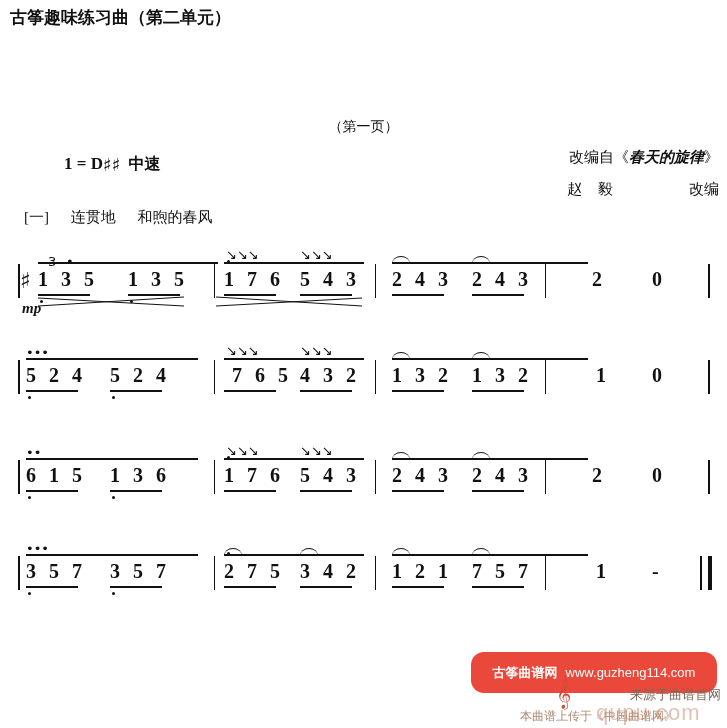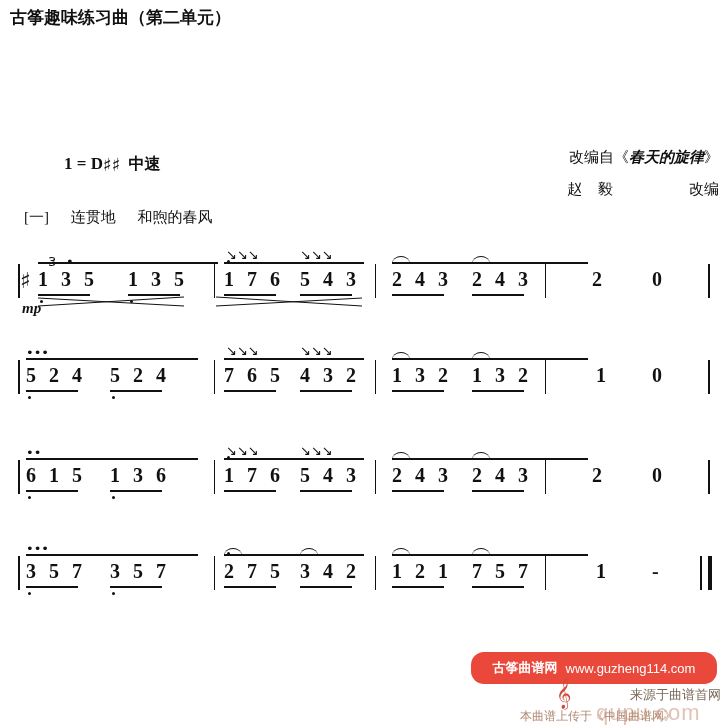--- a/index.html
+++ b/index.html
@@ -162,21 +162,21 @@
   .clef {
     position: absolute;
     font-family: "DejaVu Sans", sans-serif;
     font-size: 22px;
   }
 
   
   .footer-badge {
     position: absolute;
     left: 471px; top: 652px;
-    width: 246px; height: 32px;
+    width: 246px; height: 41px;
     background: #e9483a;
     border-radius: 13px;
     color: #fff;
     font-size: 13px;
     font-family: "Liberation Sans", sans-serif;
     display: flex;
     align-items: center;
     justify-content: center;
     white-space: nowrap;
   }
@@ -211,20 +211,21 @@
     letter-spacing: 1px;
     white-space: nowrap;
   }
 </style>
 </head>
 <body>
 
 <div class="page">
 
   <div class="series-title">古筝趣味练习曲（第二单元）</div>
+  <div class="page-sub">（第一页）</div>
 
   <div class="keysig">
     <span class="eq">1 = D</span><span class="acc">♯♯</span><span class="tempo">中速</span>
   </div>
 
   <div class="credit-1">
     <span>改编自《</span><span class="work">春天的旋律</span><span>》</span>
   </div>
   <div class="credit-2">
     <span class="name">赵  毅</span><span>改编</span>
@@ -294,21 +295,21 @@
     <div class="grp" style="left:110px;">5 2 4</div>
     <div class="beamline" style="left:26px; top:10px; width:172px;"></div>
     <div class="underline1" style="left:26px; top:42px; width:52px;"></div>
     <div class="underline1" style="left:110px; top:42px; width:52px;"></div>
     <div class="dot-below" style="left:28px; top:48px;"></div>
     <div class="dot-below" style="left:112px; top:48px;"></div>
     <div class="vibrato" style="left:26px; top:-2px;">•••</div>
 
     <div class="barline thin" style="left:214px;"></div>
 
-    <div class="grp" style="left:224px;">7 6 5</div>
+    <div class="grp" style="left:232px;">7 6 5</div>
     <div class="grp" style="left:300px;">4 3 2</div>
     <div class="beamline" style="left:224px; top:10px; width:140px;"></div>
     <div class="underline1" style="left:224px; top:42px; width:52px;"></div>
     <div class="underline1" style="left:300px; top:42px; width:52px;"></div>
     <div class="vibrato" style="left:226px; top:-4px;">↘↘↘</div>
     <div class="vibrato" style="left:300px; top:-4px;">↘↘↘</div>
 
     <div class="barline thin" style="left:375px;"></div>
 
     <div class="grp" style="left:392px;">1 3 2</div>

